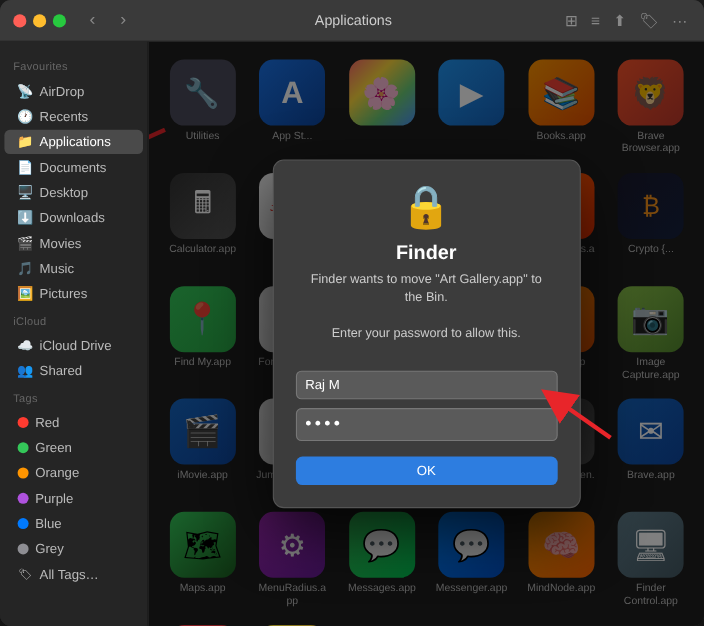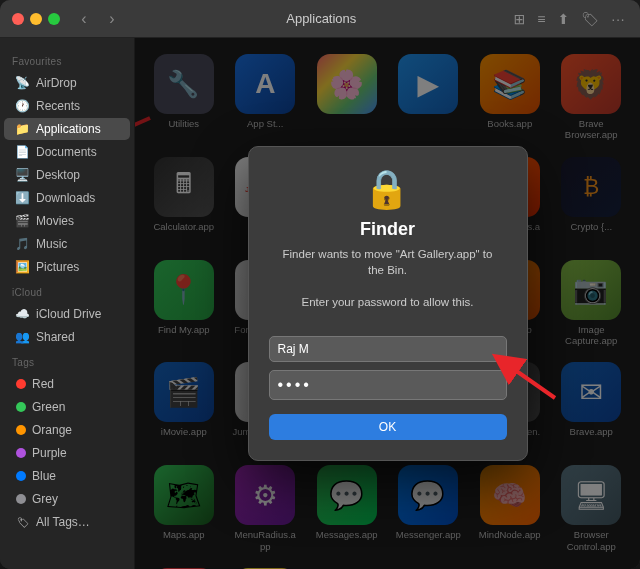--- a/index.html
+++ b/index.html
@@ -577,21 +577,21 @@
         <div class="app-item">
           <div class="app-icon icon-messenger" style="font-size:28px; color:#fff;">💬</div>
           <span class="app-label">Messenger.app</span>
         </div>
         <div class="app-item">
           <div class="app-icon icon-mindnode" style="font-size:28px; color:#fff;">🧠</div>
           <span class="app-label">MindNode.app</span>
         </div>
         <div class="app-item">
           <div class="app-icon icon-missioncontrol" style="font-size:28px; color:#fff;">🖥</div>
-          <span class="app-label">Browser Control.app</span>
+          <span class="app-label">Finder Control.app</span>
         </div>
 
         <div class="app-item">
           <div class="app-icon icon-music" style="font-size:28px; color:#fff;">🎵</div>
 
         </div>
         <div class="app-item">
           <div class="app-icon icon-notes" style="font-size:28px;">📝</div>
 
         </div>

